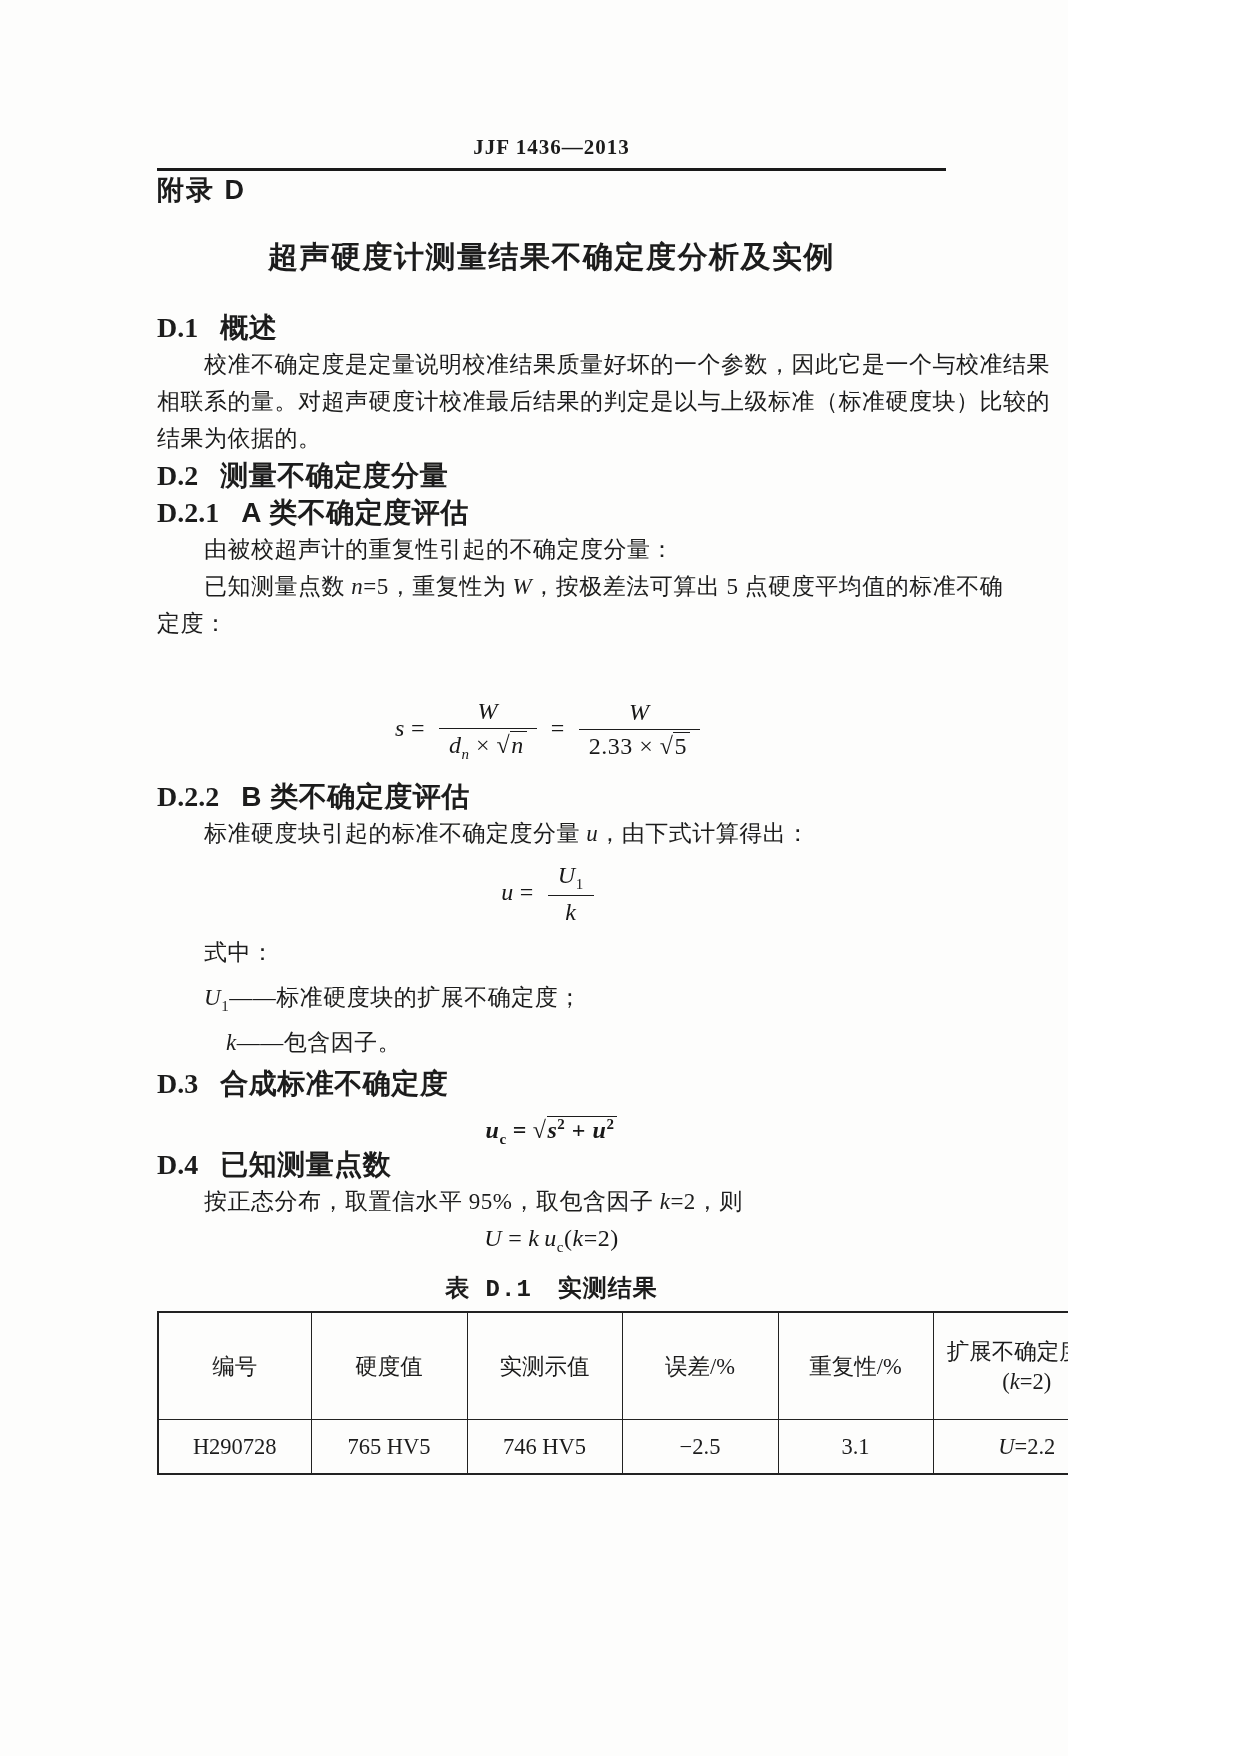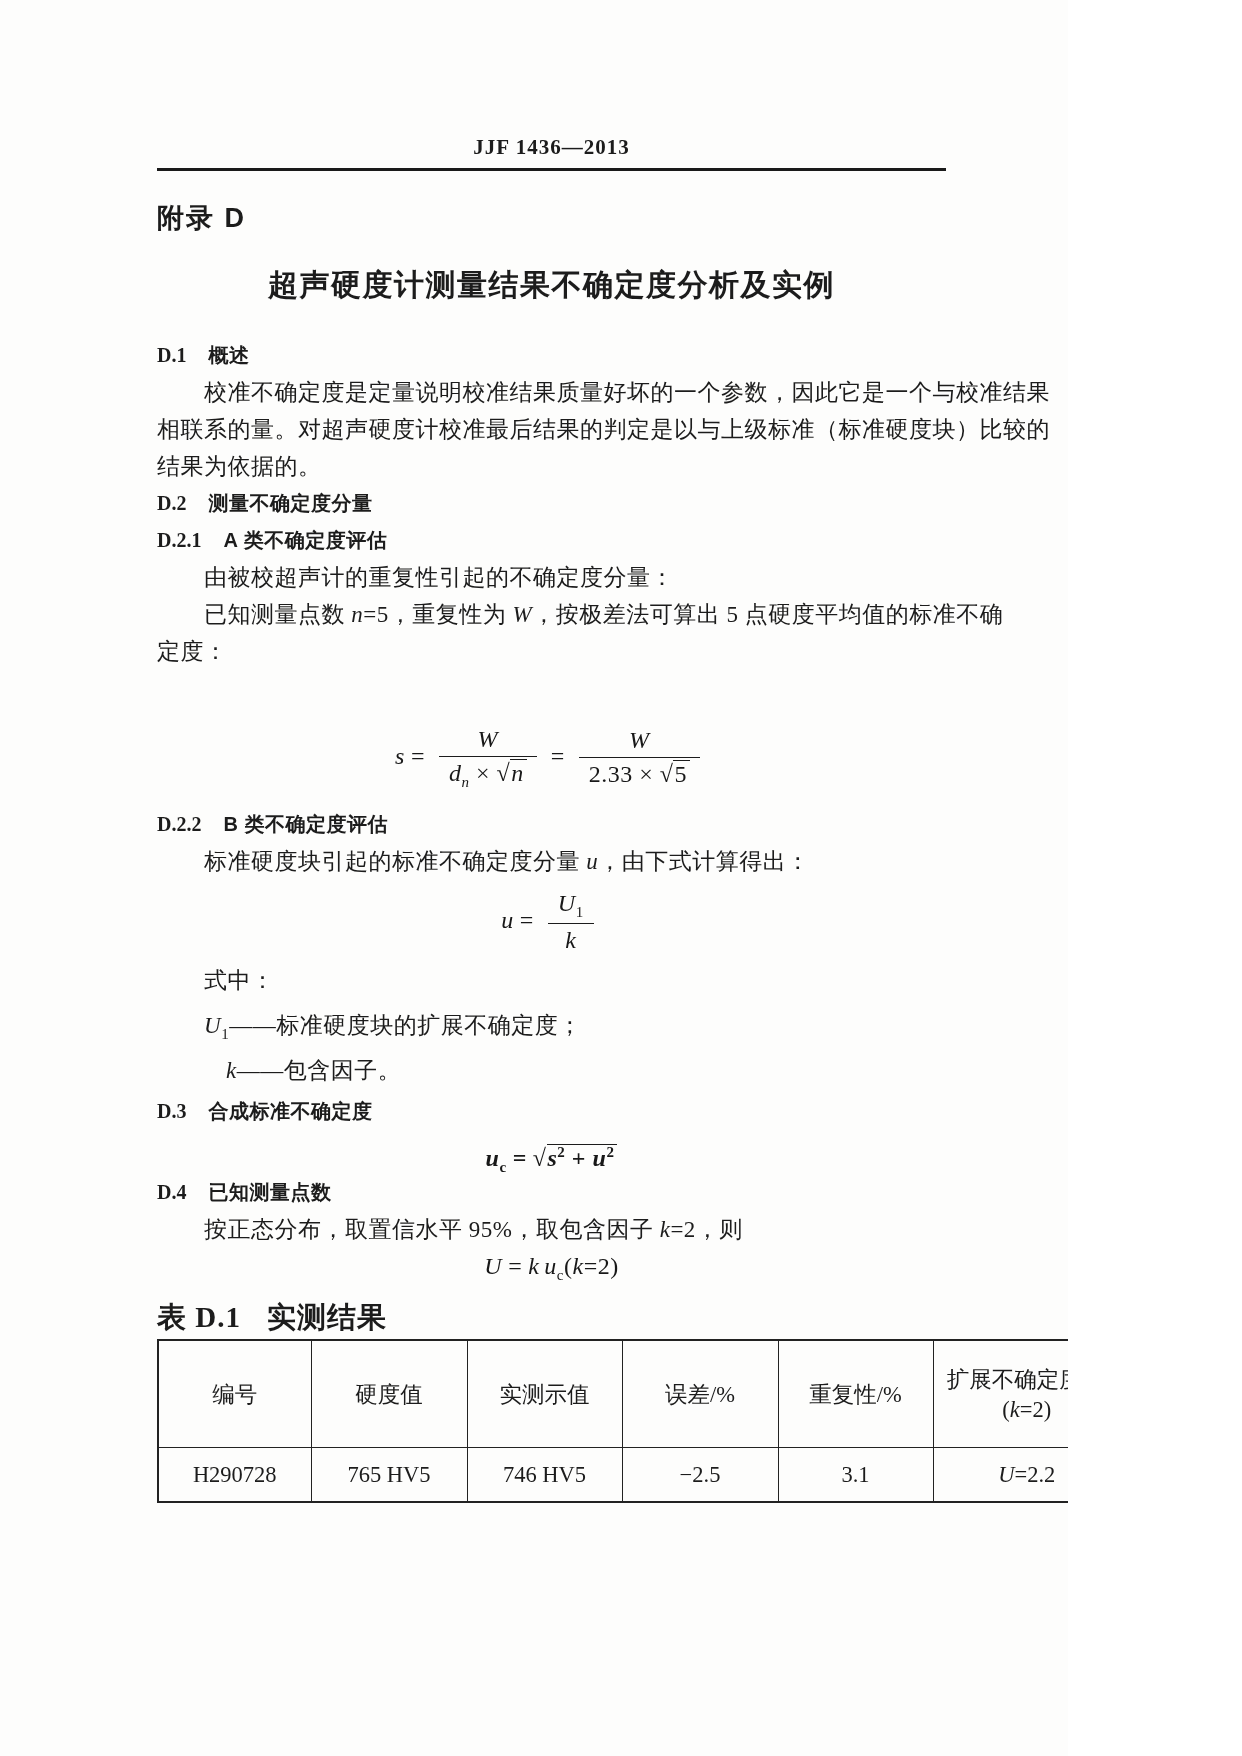--- a/index.html
+++ b/index.html
@@ -16,36 +16,36 @@
   .doc-number{
     text-align:center;
     font-family:"Liberation Serif","DejaVu Serif",serif;
     font-weight:600;
     font-size:21px;
     line-height:26px;
     letter-spacing:1px;
   }
   .header-rule{height:2.5px;background:#1a1a1a;margin-top:8px;}
   .appendix{
-    margin-top:32px;
+    margin-top:4px;
     font-family:"Liberation Sans","DejaVu Sans",sans-serif;
     font-weight:bold;
     font-size:27px;line-height:30px;
     letter-spacing:2px;
   }
   .main-title{
     margin:36px 0 0 0;
     text-align:center;
     font-family:"Liberation Sans","DejaVu Sans",sans-serif;
     font-weight:bold;
     font-size:30px;line-height:32px;
     letter-spacing:1.5px;
   }
   .h2{
-    font-size:20px;line-height:37px;
+    font-size:28px;line-height:37px;
     font-family:"Liberation Sans","DejaVu Sans",sans-serif;
     font-weight:bold;
     letter-spacing:0.5px;
   }
   .h2 .hnum{
     font-family:"Liberation Serif","DejaVu Serif",serif;
     font-weight:600;
     margin-right:22px;
     letter-spacing:0;
   }
@@ -77,24 +77,24 @@
     margin:0 8px;
     line-height:normal;
   }
   .frac .num{display:block;padding:0 10px 3px 10px;border-bottom:1.8px solid #1c1c1c;}
   .frac .den{display:block;padding:3px 10px 0 10px;white-space:nowrap;}
   .sqrt{display:inline-block;white-space:nowrap;}
   .rad{border-top:1.8px solid #1c1c1c;padding:0 3px 0 1px;}
   .eq{margin:0 6px;}
   .tbl-caption{
     margin-top:14px;
-    text-align:left;
-    font-family:Liberation Serif, serif;
-    font-weight:bold;
-    font-size:29px;line-height:37px;
+    text-align:center;
+    font-family:Liberation Mono, monospace;
+    font-weight:bold;
+    font-size:24px;line-height:37px;
     letter-spacing:1px;
   }
   .tbl-caption .cap-label{margin-right:26px;}
   table.dtable{
     margin-top:3px;
     width:963px;
     border-collapse:collapse;
     border:2.5px solid #222;
     font-size:22.5px;
     table-layout:fixed;

